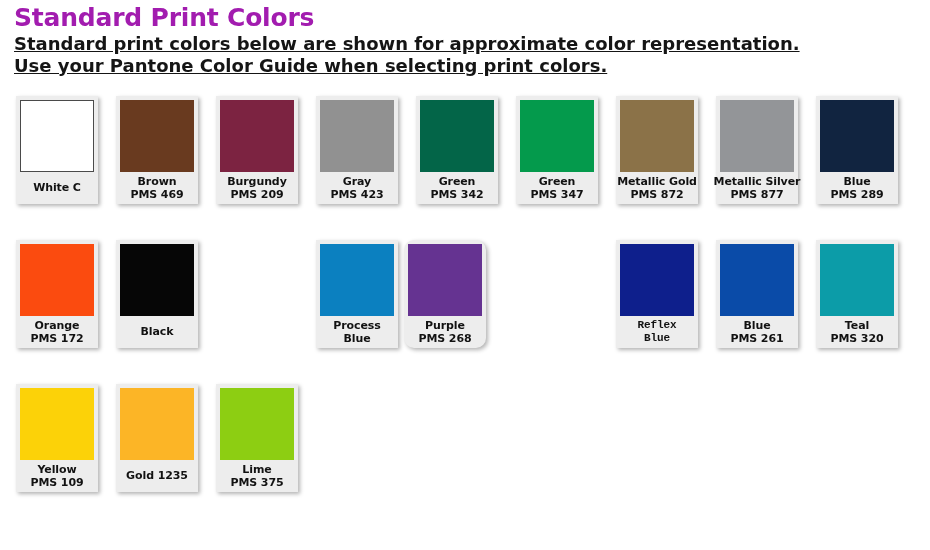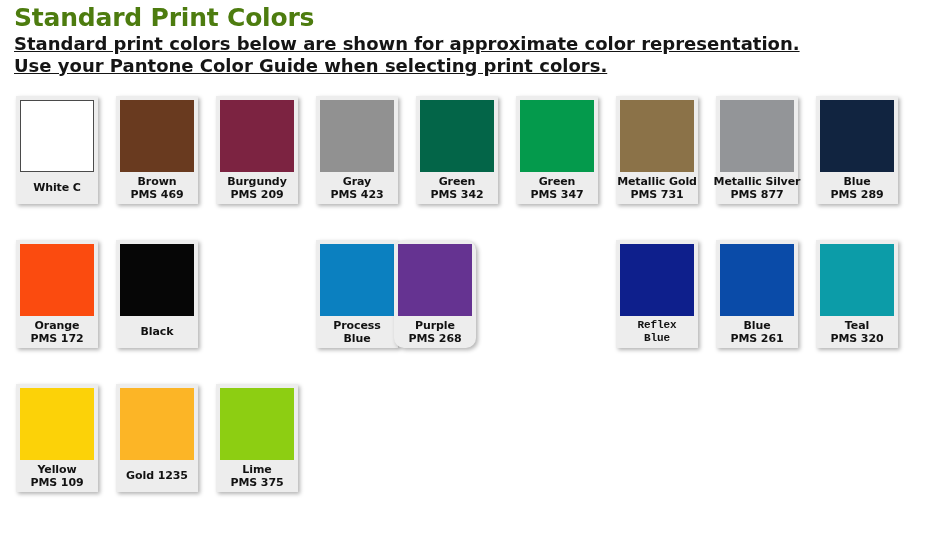--- a/index.html
+++ b/index.html
@@ -24,21 +24,21 @@
   
   .header {
     position: absolute;
     left: 14px;
     top: 2px;
     width: 900px;
   }
   .title {
     font-size: 25px;
     font-weight: bold;
-    color: #4d7c0f;
+    color: #a21caf;
     letter-spacing: -0.2px;
     line-height: 31px;
     margin: 0;
     padding: 0;
   }
   .subtitle {
     font-size: 18px;
     font-weight: bold;
     color: #151515;
     line-height: 21.5px;
@@ -151,21 +151,21 @@
           <div class="swatch" style="background: rgb(4, 154, 76);"></div>
           <div class="label">
             <div class="ln">Green</div>
             <div class="ln">PMS 347</div>
           </div>
         </div>
         <div class="card" style="left: 600px;">
           <div class="swatch" style="background: rgb(139, 114, 72);"></div>
           <div class="label">
             <div class="ln">Metallic Gold</div>
-            <div class="ln">PMS 731</div>
+            <div class="ln">PMS 872</div>
           </div>
         </div>
         <div class="card" style="left: 700px;">
           <div class="swatch" style="background: rgb(147, 149, 152);"></div>
           <div class="label">
             <div class="ln">Metallic Silver</div>
             <div class="ln">PMS 877</div>
           </div>
         </div>
         <div class="card" style="left: 800px;">
@@ -190,21 +190,21 @@
             <div class="ln">Black</div>
           </div>
         </div>
         <div class="card" style="left: 300px;">
           <div class="swatch" style="background: rgb(11, 128, 192);"></div>
           <div class="label">
             <div class="ln">Process</div>
             <div class="ln">Blue</div>
           </div>
         </div>
-        <div class="card" style="left: 378px; border-radius: 10px;">
+        <div class="card" style="left: 388px; border-radius: 10px;">
           <div class="swatch" style="background: rgb(101, 51, 145);"></div>
           <div class="label">
             <div class="ln">Purple</div>
             <div class="ln">PMS 268</div>
           </div>
         </div>
         <div class="card" style="left: 600px; font-family: Liberation Mono, monospace;">
           <div class="swatch" style="background: rgb(14, 31, 140);"></div>
           <div class="label">
             <div class="ln">Reflex</div>

